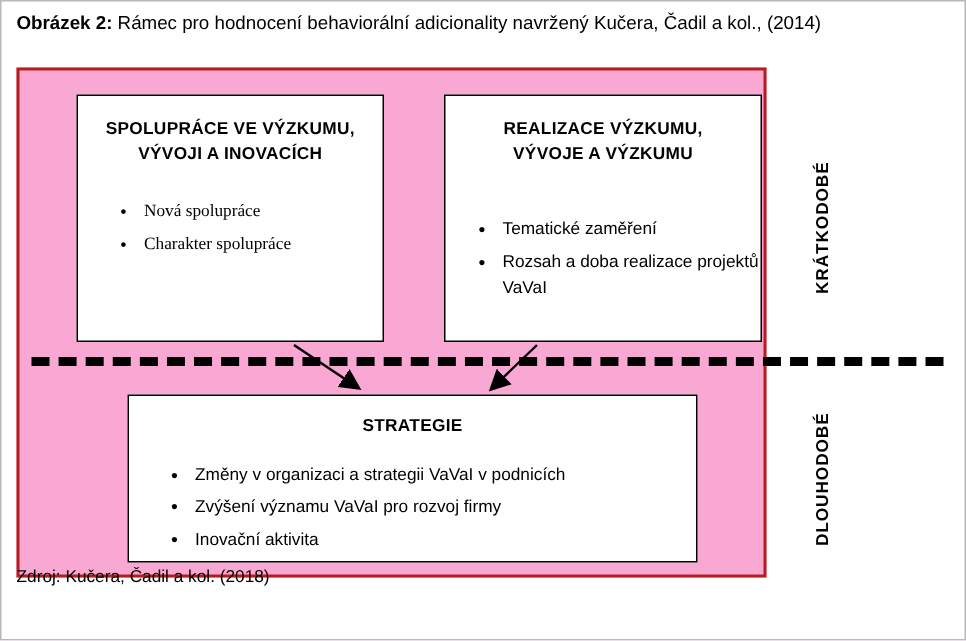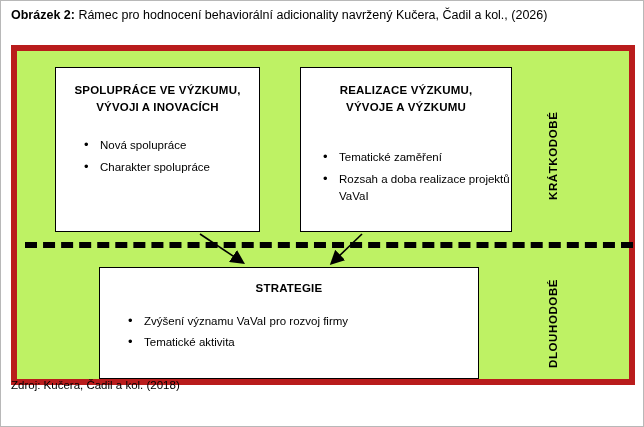--- a/index.html
+++ b/index.html
@@ -35,24 +35,24 @@
   }
   .caption .lbl {
     font-weight: bold;
   }
 
   
   .frame {
     position: absolute;
     left: 10px;
     top: 44px;
-    width: 624px;
+    width: 500px;
     height: 340px;
-    border: 6px solid #b91c1c;
-    background: #bef264;
+    border: 2px solid #b91c1c;
+    background: #f9a8d4;
   }
 
   
   .box {
     position: absolute;
     border: 1px solid #000;
     background: #fff;
   }
   .box-title {
     text-align: center;
@@ -84,35 +84,36 @@
 
   #box-collab {
     left: 38px;
     top: 16px;
     width: 205px;
     height: 165px;
   }
   #box-collab .box-title { margin-top: 14px; }
   #box-collab .bullets {
     margin: 22px 0 0 26px;
+    font-family: Liberation Serif, serif;
   }
 
   #box-research {
     left: 283px;
     top: 16px;
     width: 212px;
     height: 165px;
   }
   #box-research .box-title { margin-top: 14px; }
   #box-research .bullets {
     margin: 34px 0 0 20px;
   }
 
   #box-strategy {
-    left: 82px;
+    left: 72px;
     top: 216px;
     width: 380px;
     height: 112px;
   }
   #box-strategy .box-title { margin-top: 12px; }
   #box-strategy .bullets {
     margin: 16px 0 0 26px;
   }
 
   
@@ -167,21 +168,21 @@
     font-size: 11.5px;
     color: #000;
   }
 </style>
 </head>
 <body>
 
 <div class="page">
 
   <div class="caption">
-    <span class="lbl">Obrázek 2:</span><span> Rámec pro hodnocení behaviorální adicionality navržený Kučera, Čadil a kol., (2026)</span>
+    <span class="lbl">Obrázek 2:</span><span> Rámec pro hodnocení behaviorální adicionality navržený Kučera, Čadil a kol., (2014)</span>
   </div>
 
   <div class="frame">
 
     <svg class="arrows" viewBox="0 0 624 340" width="624" height="340">
       <defs>
         <marker id="ah" markerWidth="9" markerHeight="9" refX="4.5" refY="4.5" orient="auto">
           <path d="M0,0 L9,4.5 L0,9 z" fill="#000"></path>
         </marker>
       </defs>
@@ -209,22 +210,23 @@
         <li>Tematické zaměření</li>
         <li>Rozsah a doba realizace projektů VaVaI</li>
       </ul>
     </div>
 
     <div class="divider"></div>
 
     <div class="box" id="box-strategy">
       <div class="box-title">STRATEGIE</div>
       <ul class="bullets">
+        <li>Změny v organizaci a strategii VaVaI v podnicích</li>
         <li>Zvýšení významu VaVaI pro rozvoj firmy</li>
-        <li>Tematické aktivita</li>
+        <li>Inovační aktivita</li>
       </ul>
     </div>
 
     <div class="vlabel" id="vlabel-short">KRÁTKODOBÉ</div>
     <div class="vlabel" id="vlabel-long">DLOUHODOBÉ</div>
 
   </div>
 
   <div class="source">Zdroj: Kučera, Čadil a kol. (2018)</div>
 

